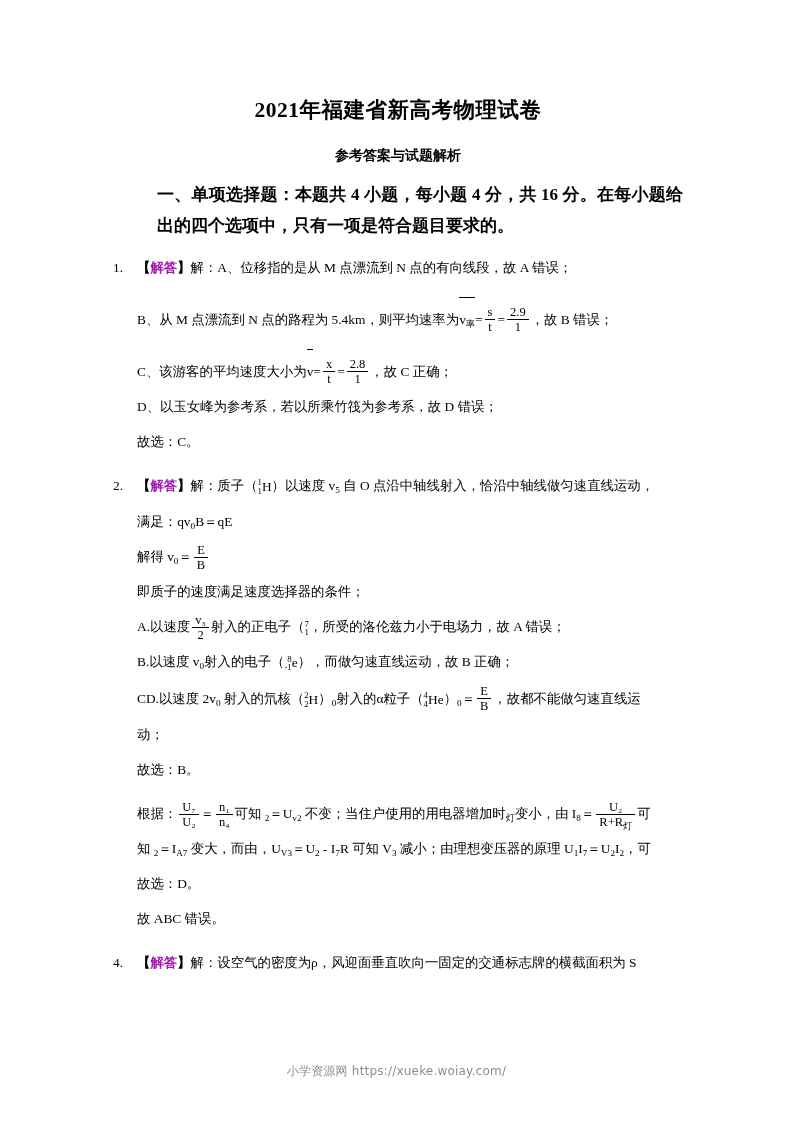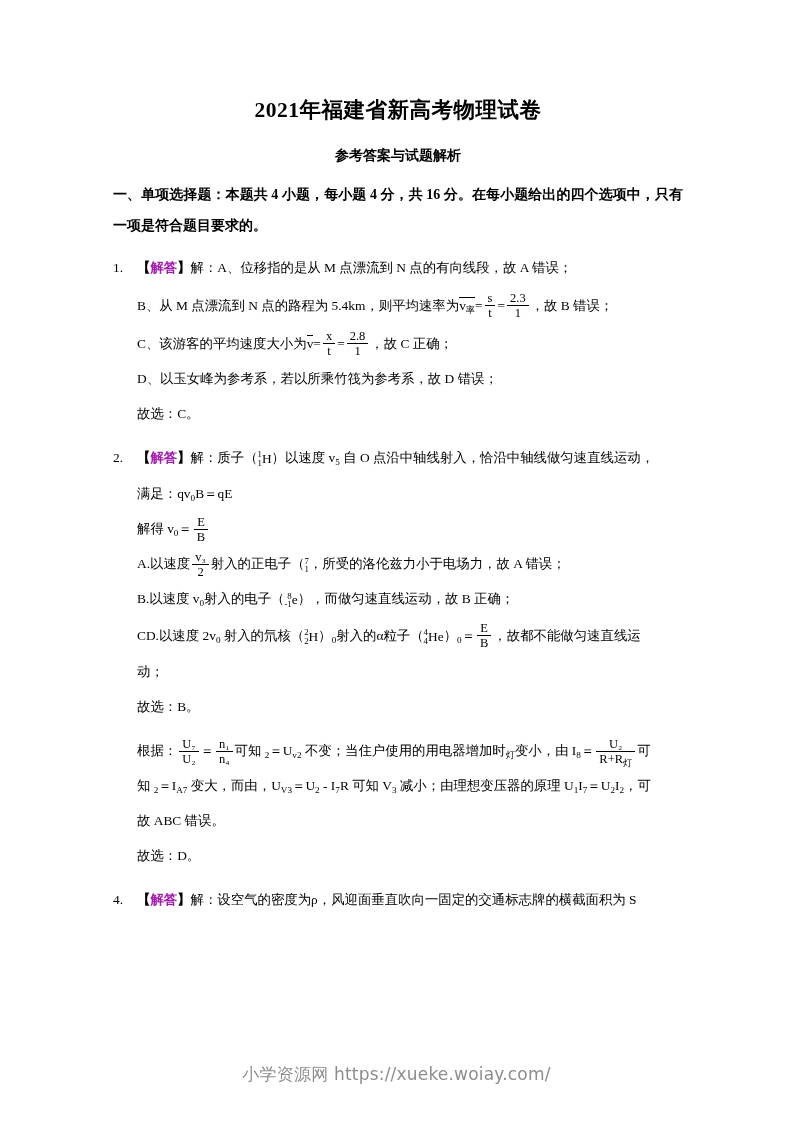--- a/index.html
+++ b/index.html
@@ -37,25 +37,26 @@
     line-height: 30px;
   }
   .doc-subtitle {
     text-align: center;
     font-size: 14px;
     font-weight: bold;
     margin-top: 22px;
     line-height: 18px;
   }
   .section-heading {
-    font-size: 14px;
+    font-size: 17px;
     font-weight: bold;
     line-height: 31px;
     margin-top: 14px;
     text-align: justify;
+    margin-left: 44px;
   }
   .qblock {
     margin-top: 9px;
   }
   .line {
     font-size: 13.4px;
     line-height: 35px;
     position: relative;
     text-align: justify;
   }
@@ -97,21 +98,21 @@
   }
   .frac > .den {
     display: block;
     padding: 0 3px;
     white-space: nowrap;
   }
   
   .ovl {
     display: inline-block;
     border-top: 1.1px solid #000;
-    padding-top: 1px;
+    padding-top: 15px;
     line-height: 1.05;
     margin-top: 12px;
   }
   
   .nuc {
     display: inline-block;
     vertical-align: middle;
     text-align: right;
     font-size: 8.8px;
     line-height: 1.0;
@@ -122,21 +123,21 @@
   .nuc > span { display: block; }
   .nucsym { font-size: 13.4px; vertical-align: middle; }
 
   .footer {
     position: absolute;
     left: 0;
     top: 1063px;
     width: 793px;
     text-align: center;
     color: #8d8d8d;
-    font-size: 17px;
+    font-size: 12px;
     font-family: "DejaVu Sans", "Liberation Sans", sans-serif;
     letter-spacing: 0.2px;
   }
 </style>
 </head>
 <body>
 
 <div class="page">
 
   <div class="content">
@@ -145,21 +146,21 @@
     <div class="doc-subtitle">参考答案与试题解析</div>
 
     <div class="section-heading">一、单项选择题：本题共 4 小题，每小题 4 分，共 16 分。在每小题给出的四个选项中，只有一项是符合题目要求的。</div>
 
     <div class="qblock">
       <div class="line">
         <span class="qnum">1.</span><span class="brk">【</span><span class="jieda">解答</span><span class="brk">】</span><span>解：</span><span>A、位移指的是从 M 点漂流到 N 点的有向线段，故 A 错误；</span>
       </div>
 
       <div class="line indent">
-        <span>B、从 M 点漂流到 N 点的路程为 5.4km，则平均速率为</span><span class="ovl"><span>v</span><sub>率</sub></span><span>=</span><span class="frac"><span class="num">s</span><span class="den">t</span></span><span>=</span><span class="frac"><span class="num">2.3</span><span class="den">1</span></span><span>，故 B 错误；</span>
+        <span>B、从 M 点漂流到 N 点的路程为 5.4km，则平均速率为</span><span class="ovl"><span>v</span><sub>率</sub></span><span>=</span><span class="frac"><span class="num">s</span><span class="den">t</span></span><span>=</span><span class="frac"><span class="num">2.9</span><span class="den">1</span></span><span>，故 B 错误；</span>
       </div>
 
       <div class="line indent">
         <span>C、该游客的平均速度大小为</span><span class="ovl"><span>v</span></span><span>=</span><span class="frac"><span class="num">x</span><span class="den">t</span></span><span>=</span><span class="frac"><span class="num">2.8</span><span class="den">1</span></span><span>，故 C 正确；</span>
       </div>
 
       <div class="line indent">D、以玉女峰为参考系，若以所乘竹筏为参考系，故 D 错误；</div>
       <div class="line indent">故选：C。</div>
     </div>
 
@@ -169,20 +170,21 @@
       </div>
 
       <div class="line indent">
         <span>满足：qv</span><sub>0</sub><span>B＝qE</span>
       </div>
 
       <div class="line indent">
         <span>解得 v</span><sub>0</sub><span>＝</span><span class="frac"><span class="num">E</span><span class="den">B</span></span>
       </div>
 
+      <div class="line indent">即质子的速度满足速度选择器的条件；</div>
 
       <div class="line indent">
         <span>A.以速度</span><span class="frac"><span class="num">v₃</span><span class="den">2</span></span><span>射入的正电子（</span><span class="nuc"><span>7</span><span>1</span></span><span>，所受的洛伦兹力小于电场力，故 A 错误；</span>
       </div>
 
       <div class="line indent">
         <span>B.以速度 v</span><sub>0</sub><span>射入的电子（</span><span class="nuc"><span>8</span><span>-1</span></span><span class="nucsym">e</span><span>），而做匀速直线运动，故 B 正确；</span>
       </div>
 
       <div class="line indent">
@@ -198,22 +200,22 @@
 
       <div class="line indent">
         <span>根据：</span><span class="frac"><span class="num">U₇</span><span class="den">U₂</span></span><span>＝</span><span class="frac"><span class="num">n₁</span><span class="den">n₄</span></span><span>可知 </span><sub>2</sub><span>＝U</span><sub>v2</sub><span> 不变；当住户使用的用电器增加时</span><sub>灯</sub><span>变小，由 I</span><sub>8</sub><span>＝</span><span class="frac"><span class="num">U₂</span><span class="den"><span>R+R</span><sub>灯</sub></span></span><span>可</span>
       </div>
 
       <div class="line indent">
         <span>知 </span><sub>2</sub><span>＝I</span><sub>A7</sub><span> 变大，而由，U</span><sub>V3</sub><span>＝U</span><sub>2</sub><span> - I</span><sub>7</sub><span>R 可知 V</span><sub>3</sub><span> 减小；由理想变压器的原理 U</span><sub>1</sub><span>I</span><sub>7</sub><span>＝U</span><sub>2</sub><span>I</span><sub>2</sub><span>，可</span>
       </div>
 
 
+      <div class="line indent">故选：D。</div>
       <div class="line indent">故 ABC 错误。</div>
-      <div class="line indent">故选：D。</div>
     </div>
 
     <div class="qblock">
       <div class="line">
         <span class="qnum">4.</span><span class="brk">【</span><span class="jieda">解答</span><span class="brk">】</span><span>解：</span><span>设空气的密度为ρ，风迎面垂直吹向一固定的交通标志牌的横截面积为 S</span>
       </div>
     </div>
 
   </div>
 

